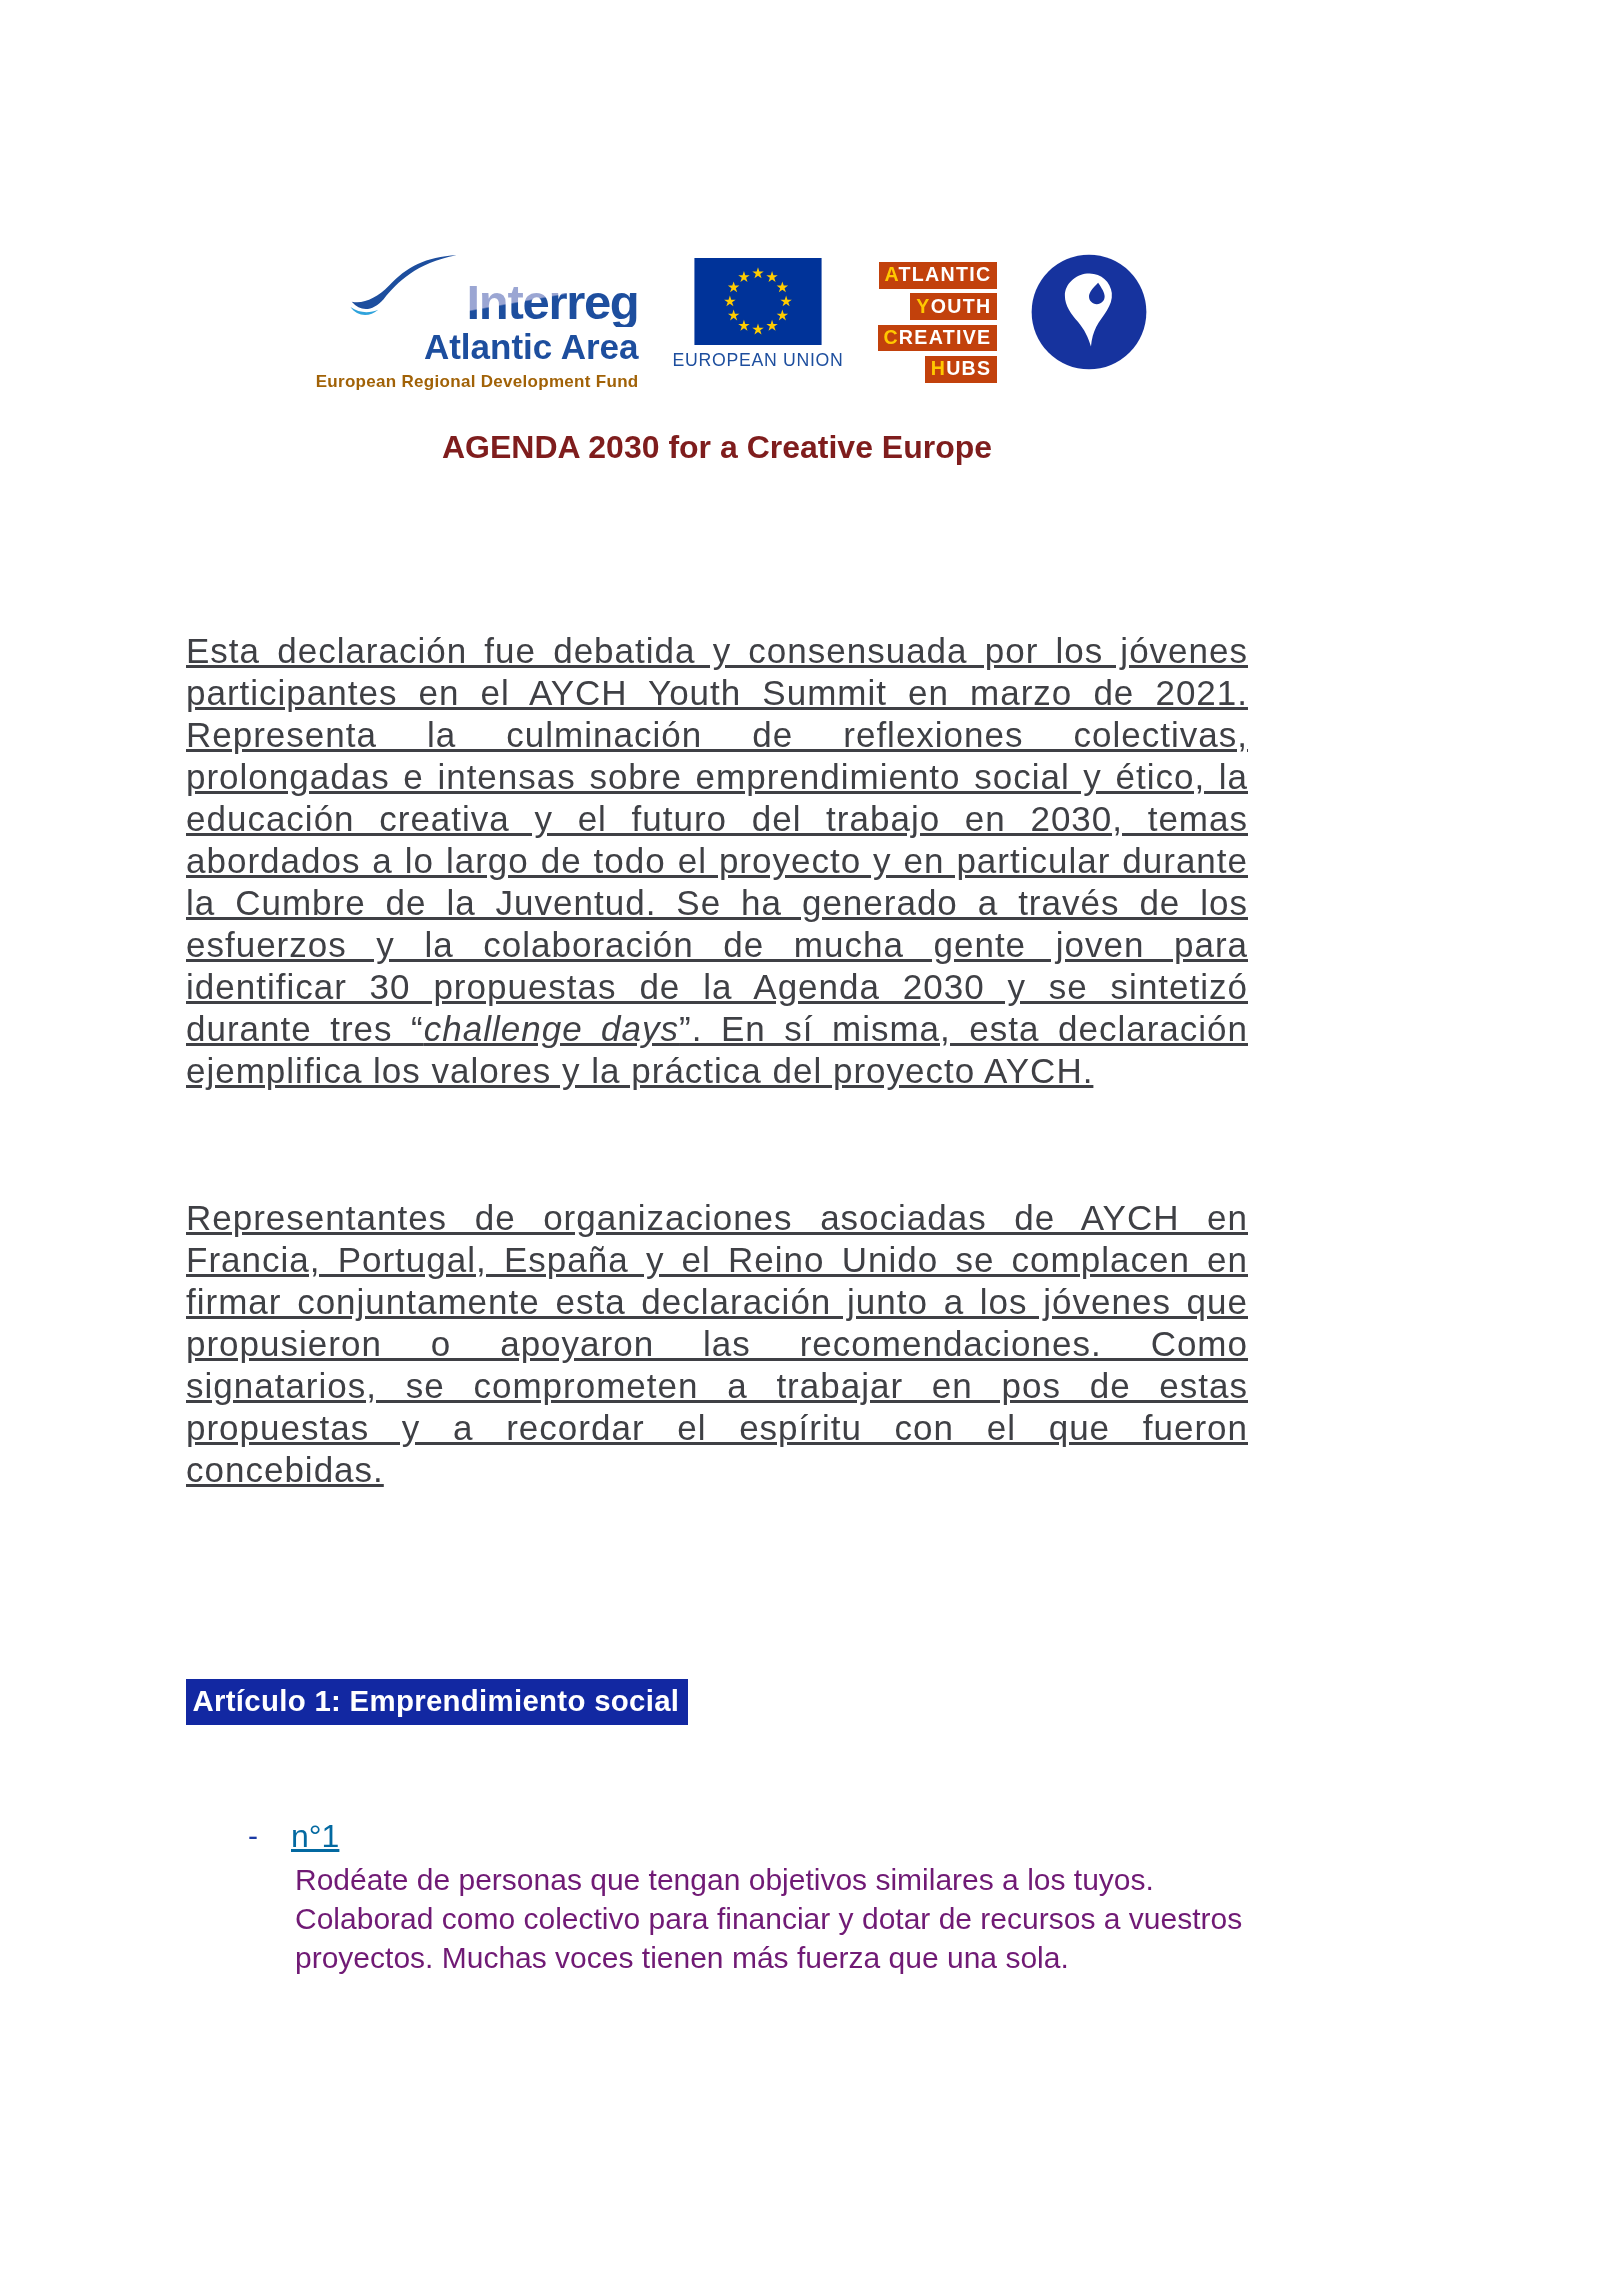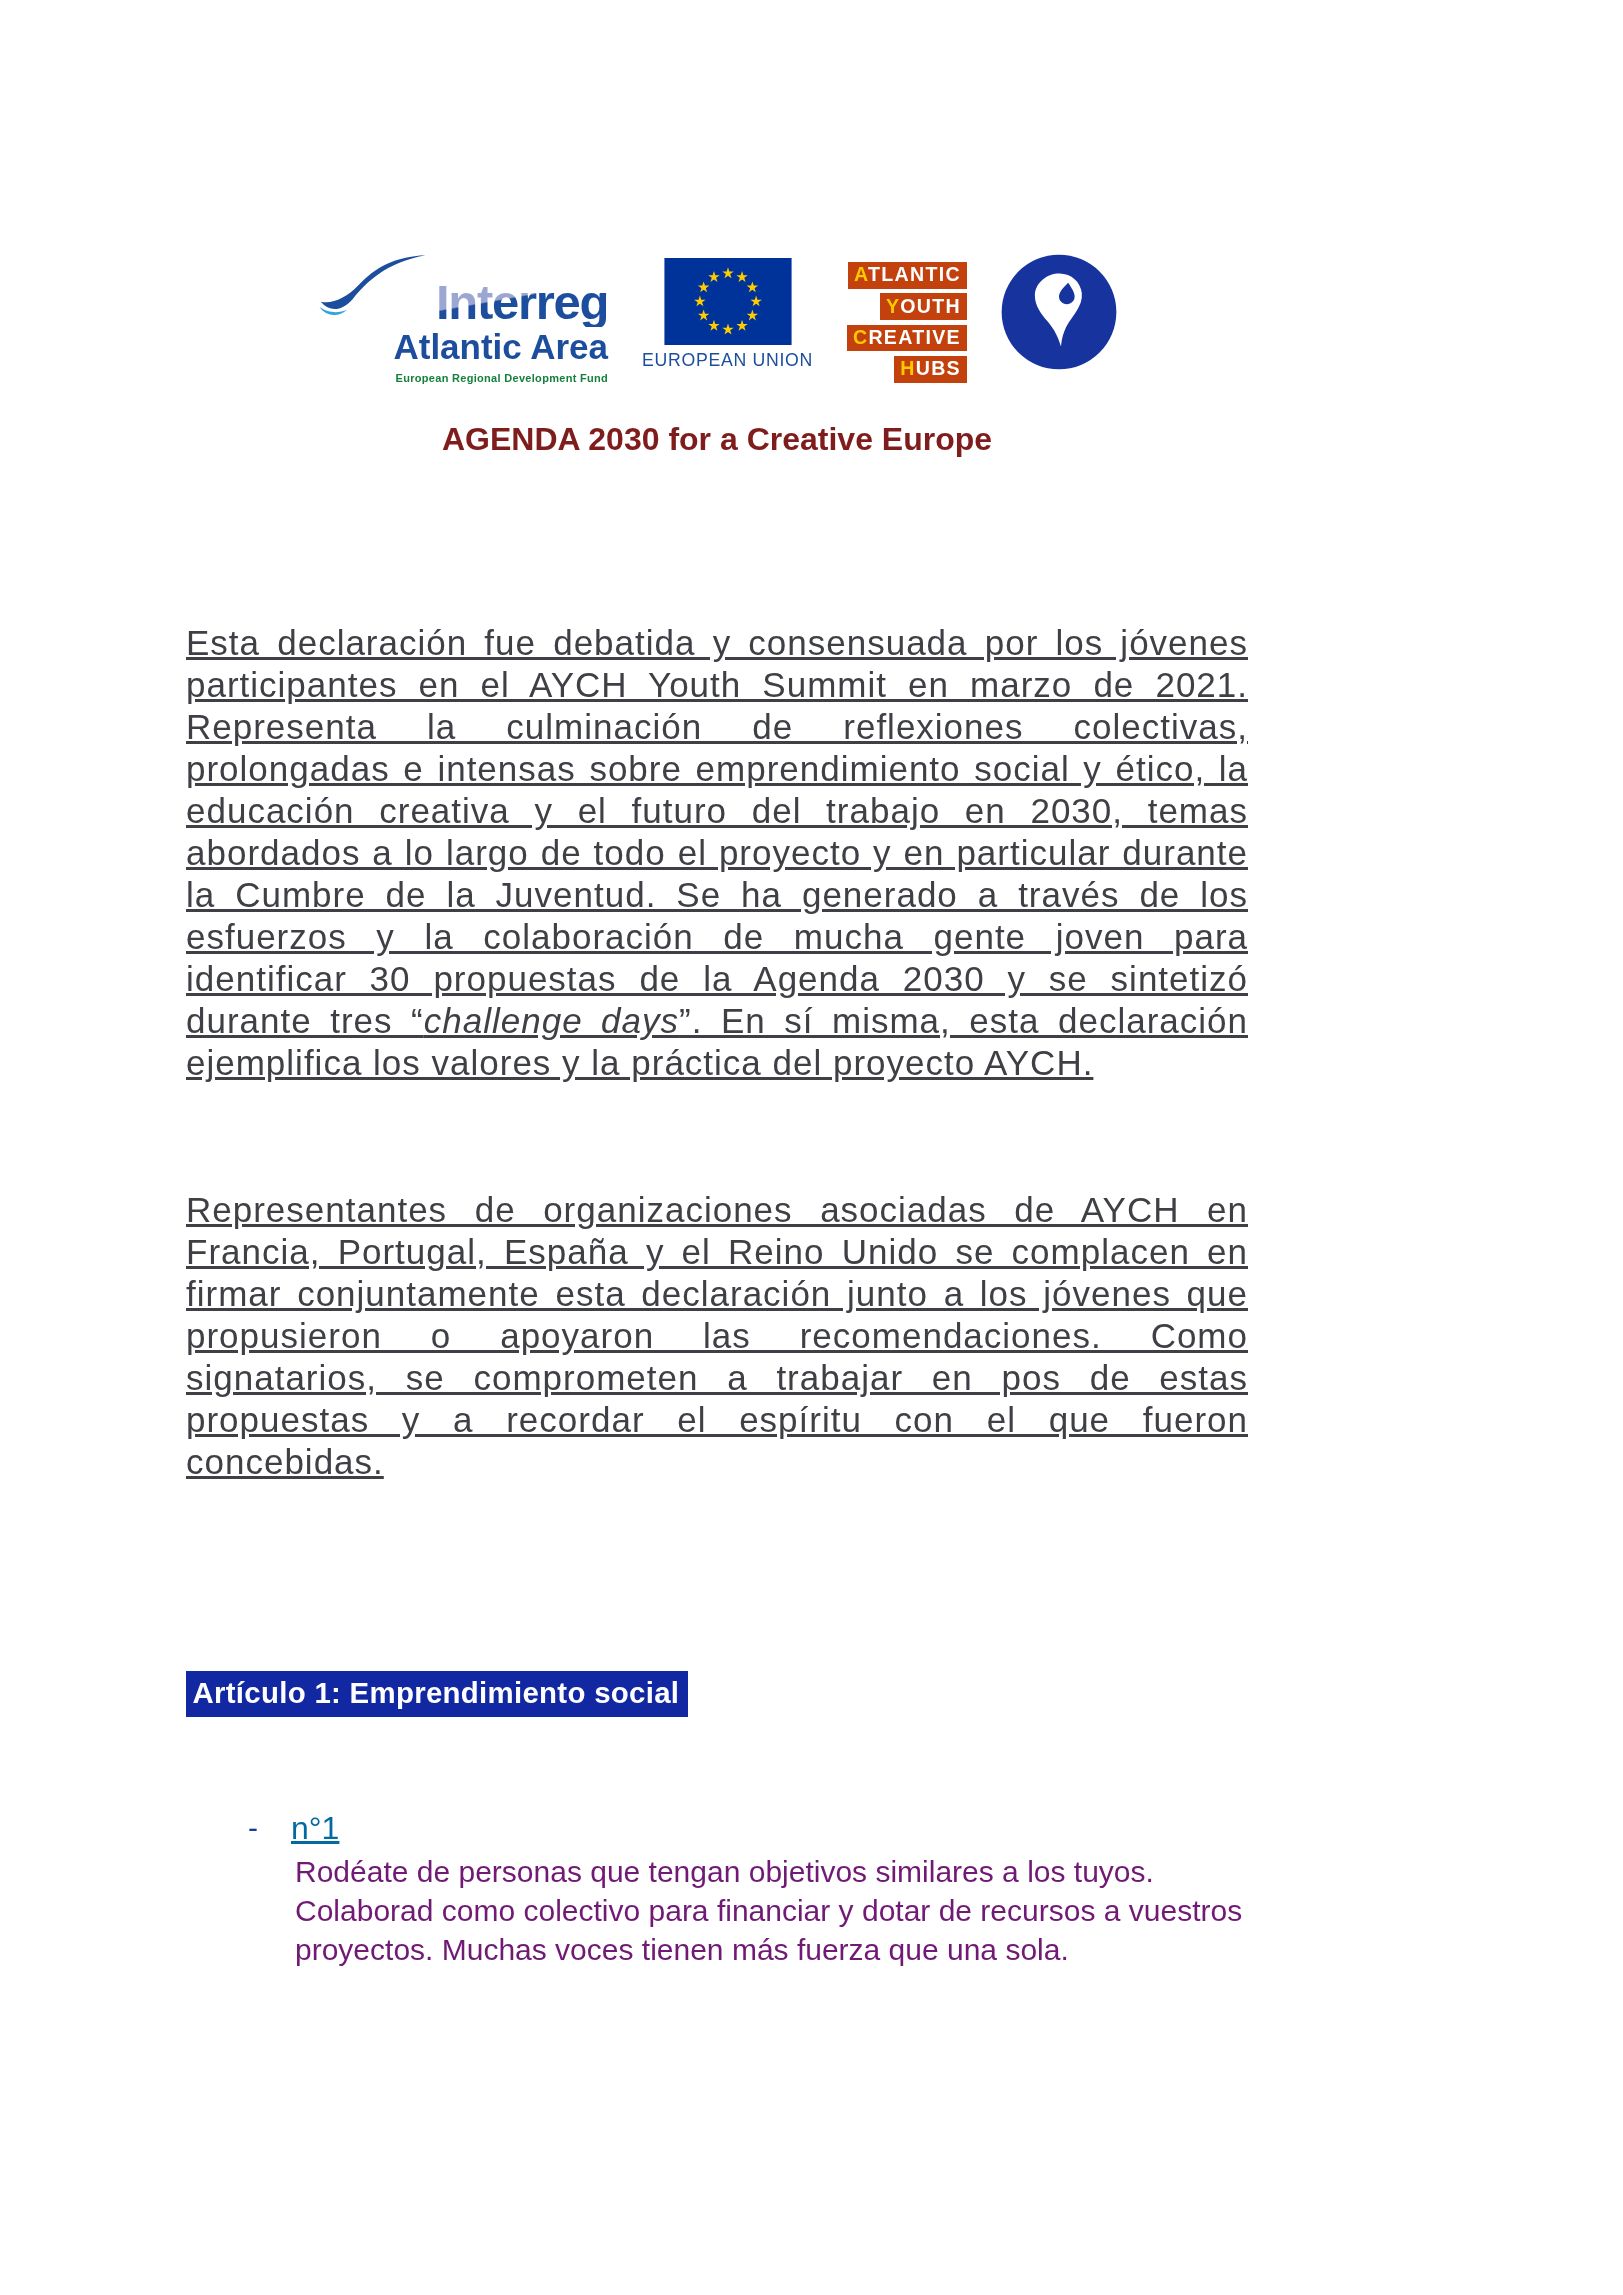--- a/index.html
+++ b/index.html
@@ -18,21 +18,21 @@
     font-size:49px;font-weight:bold;letter-spacing:-1.3px;line-height:1;
     color:#1d4e9e;
   }
   @supports ((-webkit-background-clip:text) or (background-clip:text)){
     .interreg-word{
       background:linear-gradient(170deg,#9ba6d3 0%,#9ba6d3 41%,#1d4e9e 43%,#1d4e9e 100%);
       -webkit-background-clip:text;background-clip:text;color:transparent;
     }
   }
   .interreg-program{font-size:35px;font-weight:bold;color:#1d4e9e;line-height:1.15;letter-spacing:0px;}
-  .interreg-fund{font-size:11px;font-weight:bold;color:#15803d;margin-top:5.2px;letter-spacing:0.3px;padding-left:29px;}
+  .interreg-fund{font-size:17px;font-weight:bold;color:#a16207;margin-top:5.2px;letter-spacing:0.3px;padding-left:29px;}
 
   .eu{display:flex;flex-direction:column;align-items:center;gap:5px;margin-top:3.9px;}
   .eu-flag{width:128px;height:87px;display:block;}
   .eu-caption{font-size:17.7px;color:#1d4e9e;letter-spacing:0.7px;white-space:nowrap;}
 
   .aych{display:flex;flex-direction:column;align-items:flex-end;gap:4.6px;margin-top:7.9px;}
   .aych-row{
     background:#c2410c;color:#ffffff;font-weight:bold;font-size:19.6px;
     letter-spacing:1.3px;padding:2.6px 5.9px;line-height:1.1;white-space:nowrap;
   }

